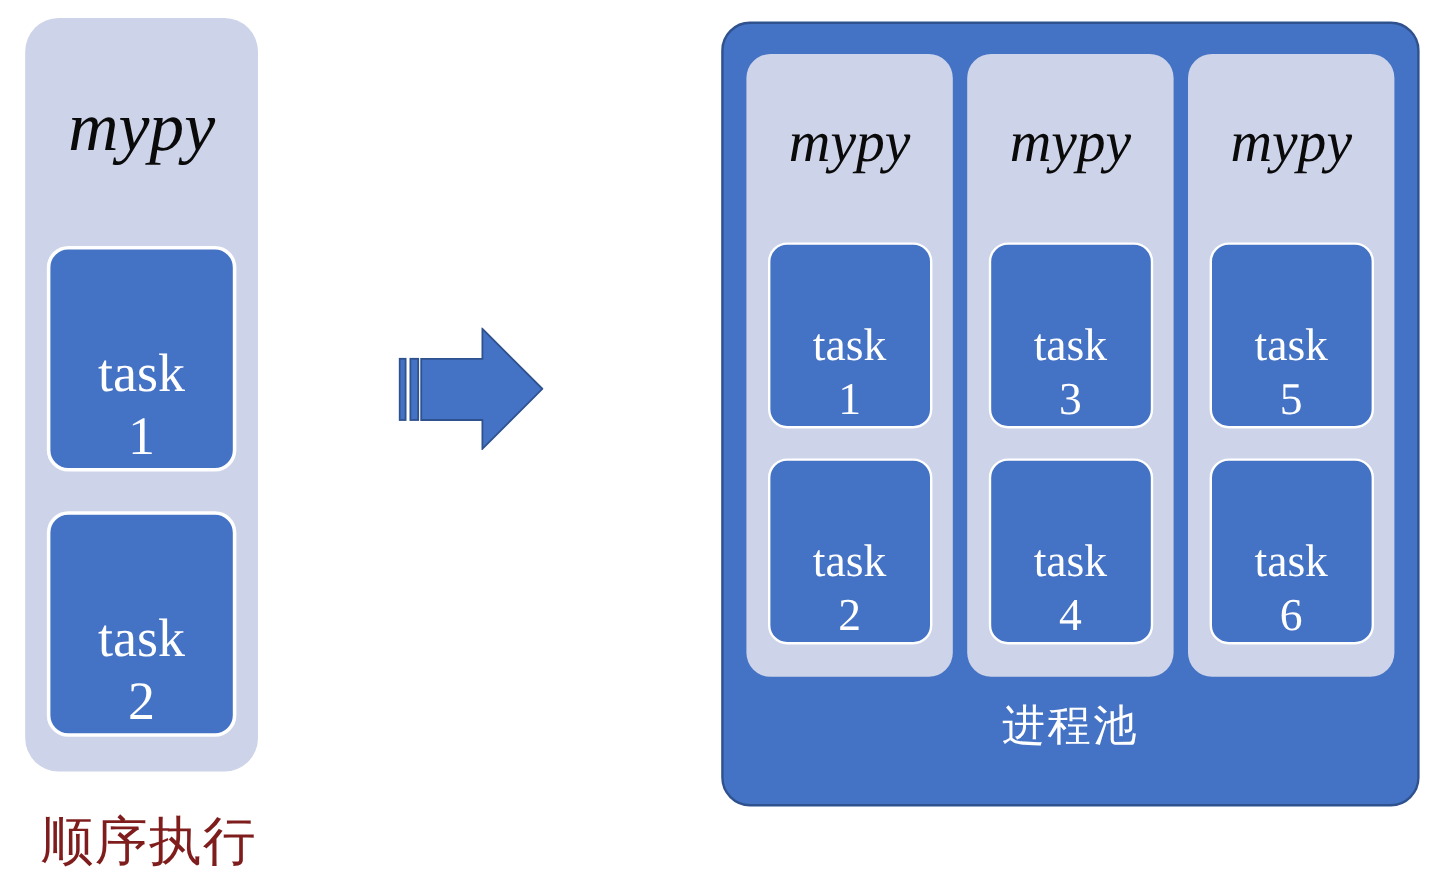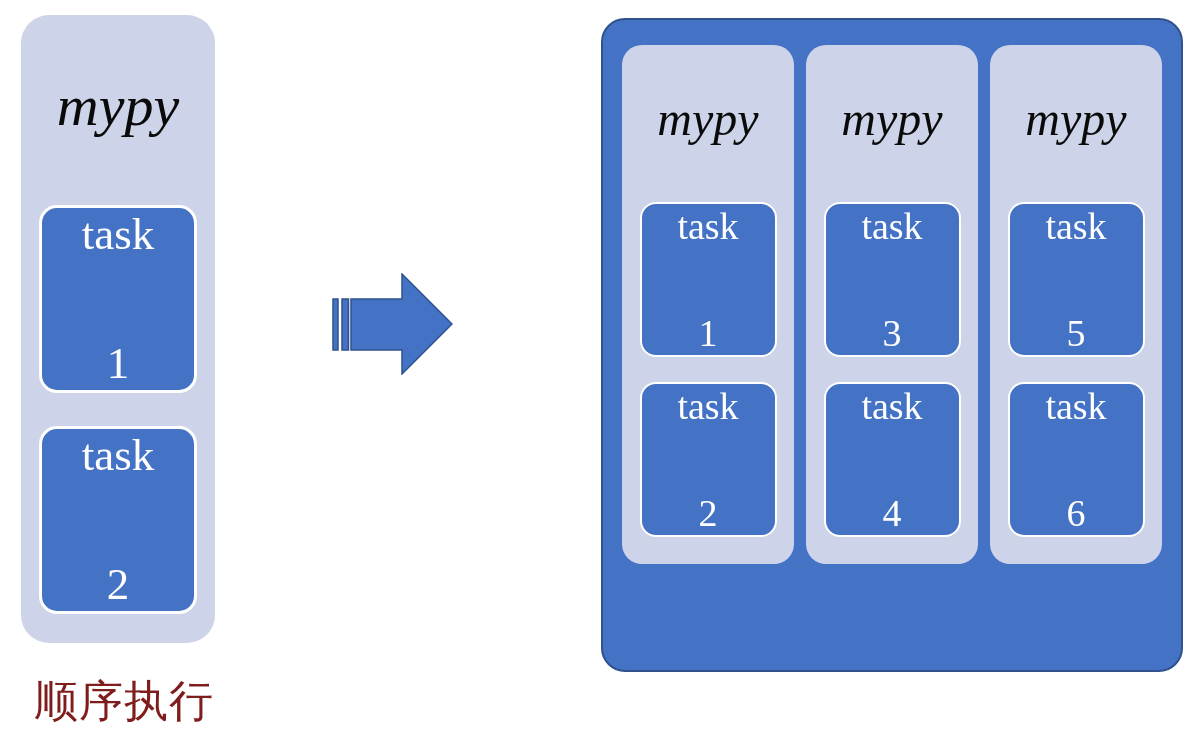--- a/index.html
+++ b/index.html
@@ -34,21 +34,21 @@
   .left-tasks {
     margin-top: 70px;
     display: flex; flex-direction: column; gap: 33px;
   }
   .task-box {
     background: var(--blue);
     border: 3px solid var(--white);
     border-radius: 18px;
     color: var(--white);
     display: flex; flex-direction: column;
-    align-items: center; justify-content: space-between;
+    align-items: center; justify-content: flex-end;
     text-align: center;
   }
   .task-box.large { width: 158px; height: 188px; font-size: 45px; line-height: 1.17; }
 
   .caption-left {
     position: absolute; left: 34px; top: 672px;
     font-family: "Liberation Sans", sans-serif;
     font-size: 44px; font-weight: 500; letter-spacing: 1px;
     color: #7f1d1d;
   }
@@ -146,13 +146,14 @@
         <div>task</div>
         <div>5</div>
       </div>
       <div class="task-box small second">
         <div>task</div>
         <div>6</div>
       </div>
     </div>
 
   </div>
+  <div class="caption-right">进程池</div>
 </div>
 
 </body></html>

